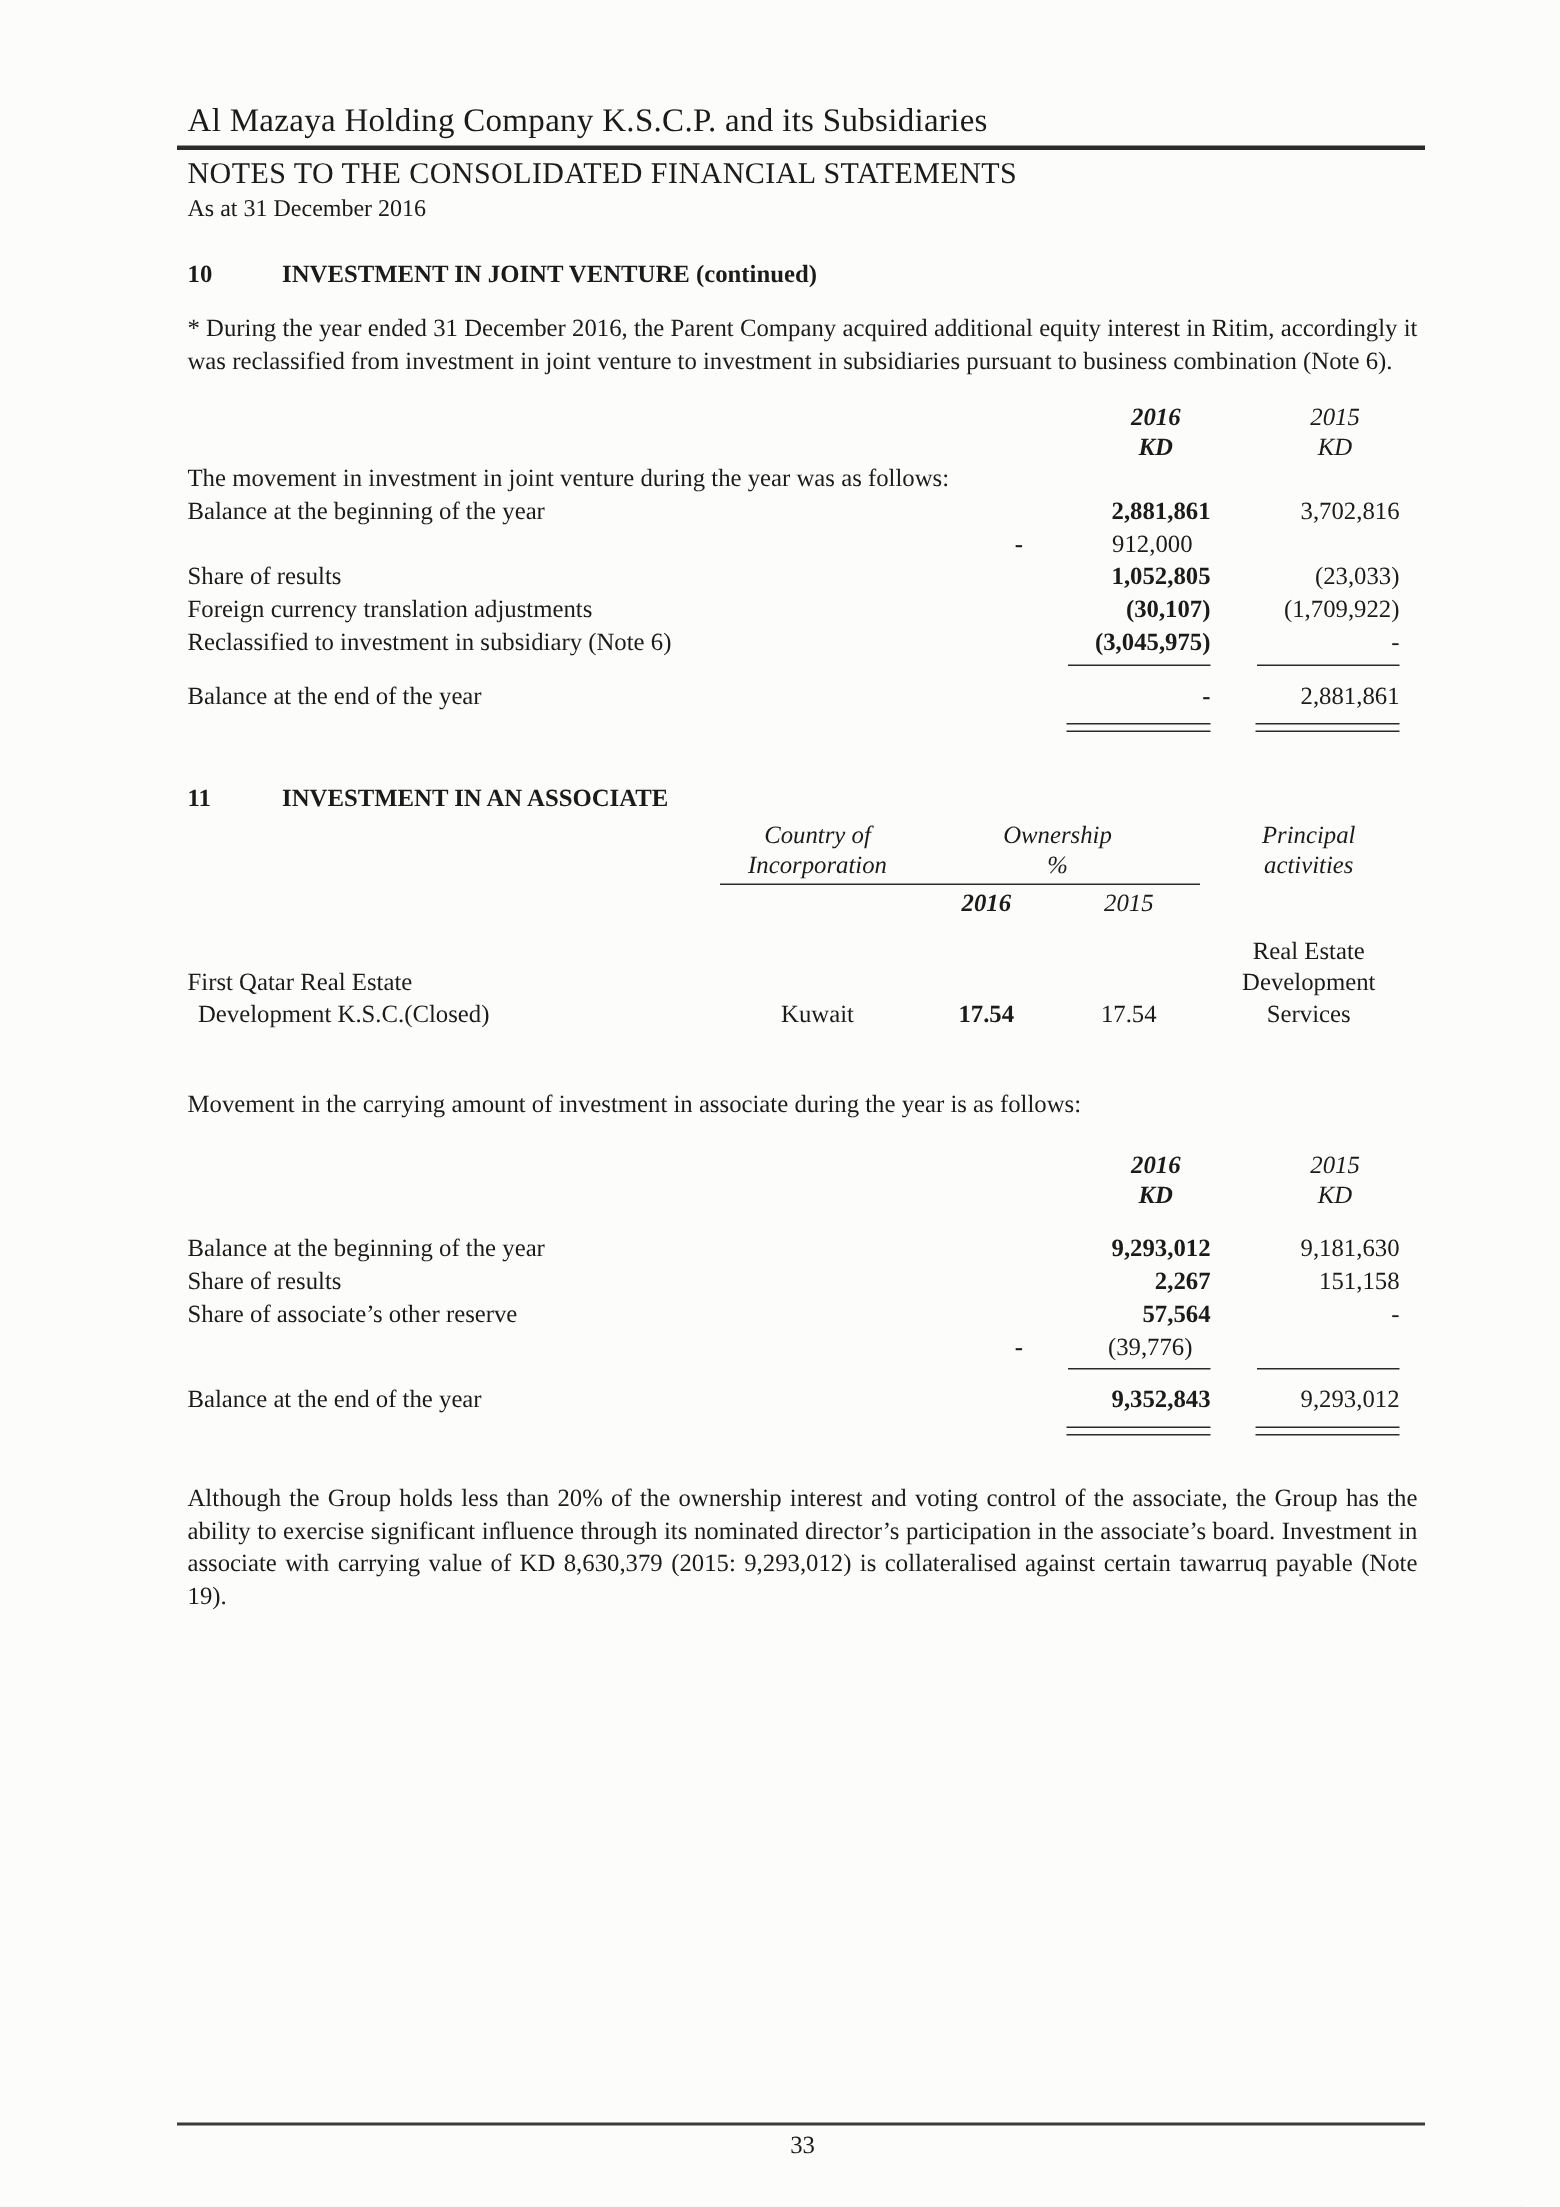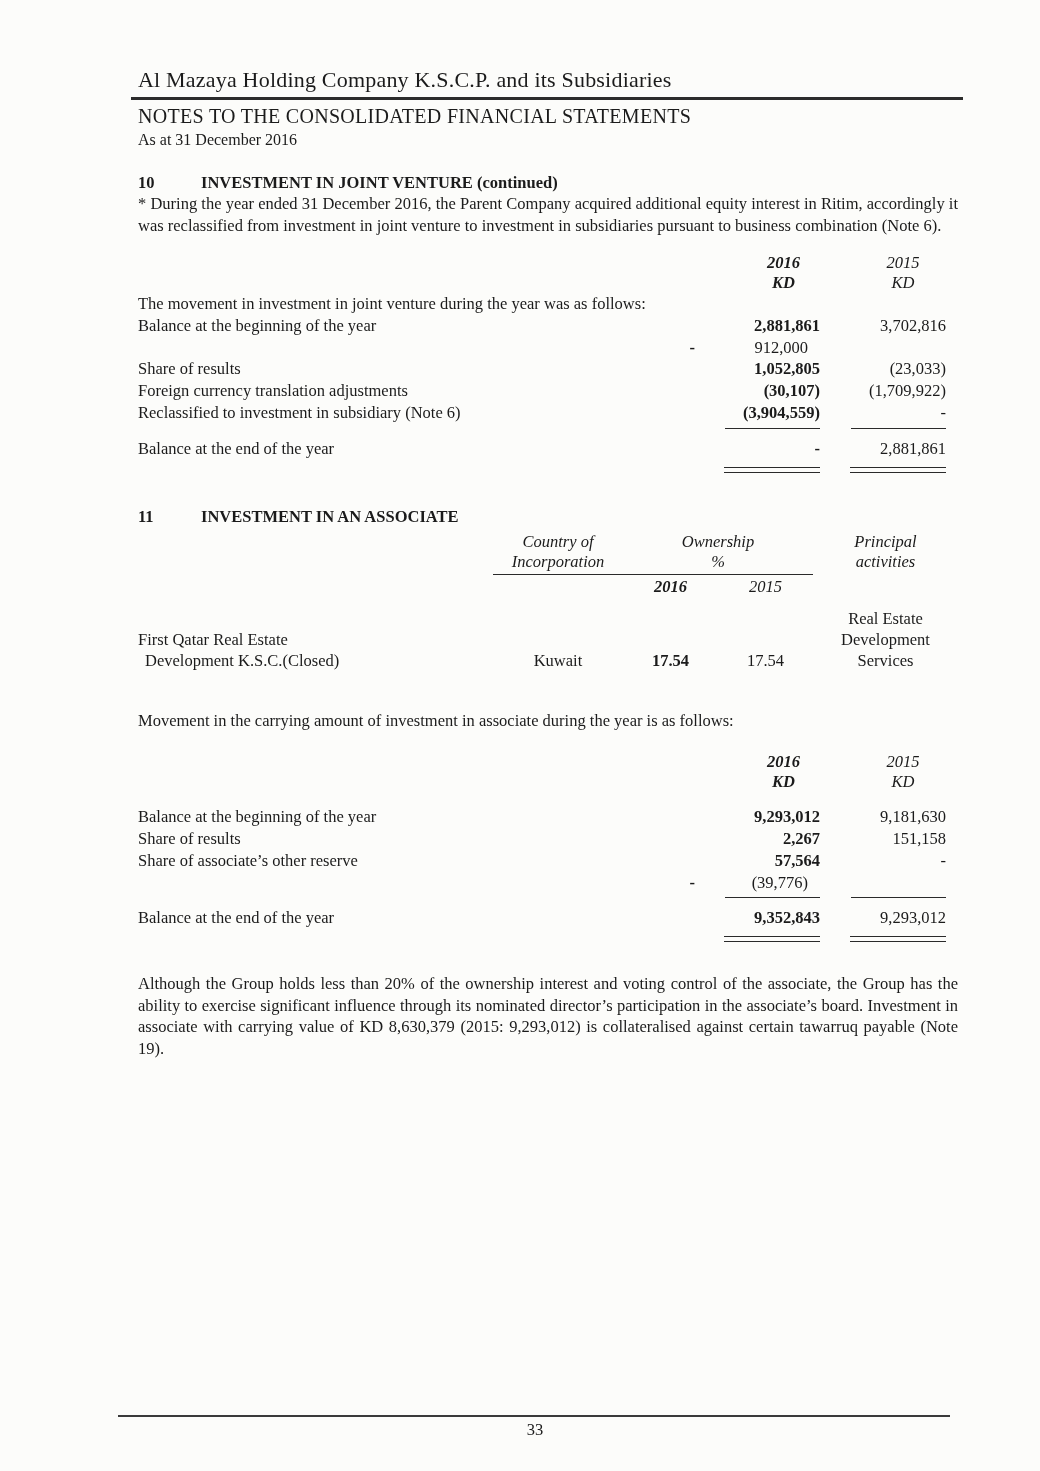--- a/index.html
+++ b/index.html
@@ -11,21 +11,21 @@
     -webkit-font-smoothing:antialiased;
   }
   .page{
     position:relative;
     width:1040px;height:1471px;
     background:#fcfcfa;
     overflow:hidden;
   }
   .content{
     position:absolute;
-    left:138px;top:0;
+    left:125px;top:0;
     width:820px;
   }
   
   .company-title{
     margin-top:66px;
     font-size:22px;line-height:28px;
     letter-spacing:0.2px;
   }
   .header-rule{
     margin-top:3px;margin-left:-7px;
@@ -47,21 +47,21 @@
     font-weight:bold;
     font-size:16.5px;line-height:21px;
   }
   .section-heading .num{width:63px;}
   .sec10-heading{margin-top:22px;}
   .sec11-heading{margin-top:31px;}
   .para{
     font-size:16.5px;line-height:21.5px;
     text-align:justify;
   }
-  .note-para{}
+  .note-para{margin-top:15px;}
   
   .t-row{
     display:grid;
     grid-template-columns:1fr 125px 138px;
     font-size:16.5px;line-height:21.8px;
   }
   .t-row .c2{text-align:right;}
   .t-row .c3{text-align:right;padding-right:12px;}
   .t-head .t-row{line-height:20px;}
   .t-head .c2{text-align:center;padding-left:52px;font-style:italic;font-weight:bold;}
@@ -163,21 +163,21 @@
         <div class="c2 v2016">1,052,805</div>
         <div class="c3">(23,033)</div>
       </div>
       <div class="t-row">
         <div class="c1">Foreign currency translation adjustments</div>
         <div class="c2 v2016">(30,107)</div>
         <div class="c3">(1,709,922)</div>
       </div>
       <div class="t-row">
         <div class="c1">Reclassified to investment in subsidiary (Note 6)</div>
-        <div class="c2 v2016">(3,904,559)</div>
+        <div class="c2 v2016">(3,045,975)</div>
         <div class="c3">-</div>
       </div>
       <div class="t-row line-row">
         <div class="c1"></div>
         <div class="c2">
             <div class="topline"></div>
           </div>
         <div class="c3">
             <div class="topline"></div>
           </div>

